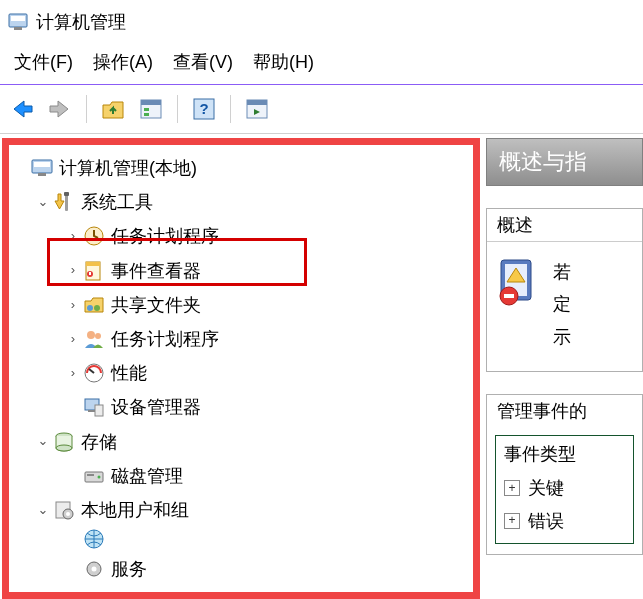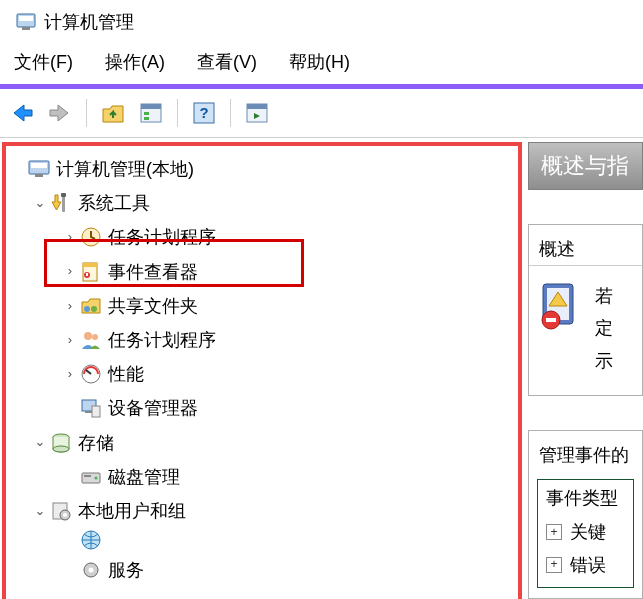--- a/index.html
+++ b/index.html
@@ -1,36 +1,36 @@
 <!DOCTYPE html>
 <html><head>
 <meta charset="utf-8">
 <style>
 html,body{margin:0;padding:0;font-family:"Microsoft YaHei","Segoe UI",sans-serif;font-size:16px;background:#fff;color:#000;width:643px;height:599px;overflow:hidden}
-.titlebar{display:flex;align-items:center;padding:6px 16px;height:32px}
+.titlebar{display:flex;align-items:center;padding:6px 8px;height:32px}
 .title-icon{width:20px;height:20px;margin-right:8px}
 .title-text{font-size:18px}
-.menubar{display:flex;gap:32px;padding:6px 14px 10px;border-bottom:5px solid #8b5cf6}
+.menubar{display:flex;gap:20px;padding:6px 14px 10px;border-bottom:1px solid #8b5cf6}
 .menu-item{font-size:18px;cursor:default}
 .toolbar{display:flex;align-items:center;gap:10px;padding:6px 8px;border-bottom:1px solid #d0d0d0;height:36px}
 .tb-sep{width:1px;height:28px;background:#d0d0d0;margin:0 2px}
 .tb-btn{width:28px;height:28px;display:flex;align-items:center;justify-content:center;cursor:default}
 .body-area{display:flex;height:calc(599px - 44px - 42px - 48px)}
-.tree-panel{width:520px;border:4px solid #ef4444;margin:4px 0 0 2px;box-sizing:border-box;overflow:hidden;position:relative}
+.tree-panel{width:478px;border:7px solid #ef4444;margin:4px 0 0 2px;box-sizing:border-box;overflow:hidden;position:relative}
 .right-panel{flex:1;margin:4px 0 0 6px;overflow:hidden}
 .tree{padding:6px 0 0 0;font-size:18px;line-height:1.9}
 .row{display:flex;align-items:center;white-space:nowrap}
 .expander{width:16px;text-align:center;color:#555;font-size:13px;cursor:default;user-select:none}
 .expander.blank{visibility:hidden}
 .node-icon{width:22px;height:22px;margin:0 6px 0 2px;flex:none}
 .indent{display:inline-block}
 .i0{width:4px}.i1{width:26px}.i2{width:56px}
 .highlight-box{position:absolute;left:38px;top:93px;width:254px;height:42px;border:3px solid #d40000;pointer-events:none}
 .section-header{background:linear-gradient(#bfbfbf,#8e8e8e);color:#fff;font-size:22px;padding:8px 12px;border:1px solid #808080}
-.card{border:1px solid #b0b0b0;margin-top:34px;padding:8px 0 12px 0}
+.card{border:1px solid #b0b0b0;margin-top:22px;padding:0 0 12px 0}
 .card-title{font-size:18px;padding:4px 10px;border-bottom:1px solid #ccc;margin-bottom:8px}
 .card-body{display:flex;align-items:flex-start;padding:6px 8px}
 .card-text{font-size:18px;line-height:1.8;margin-left:10px}
 .list-card{border:1px solid #b0b0b0;margin-top:16px;padding:8px 10px}
 .list-title{font-size:18px;margin-bottom:6px}
 .list-row{display:flex;align-items:center;font-size:18px;line-height:1.8}
 .plus-box{width:14px;height:14px;border:1px solid #888;display:inline-flex;align-items:center;justify-content:center;font-size:12px;margin-right:8px;color:#333}
 svg{display:block}
 </style>
 </head>

